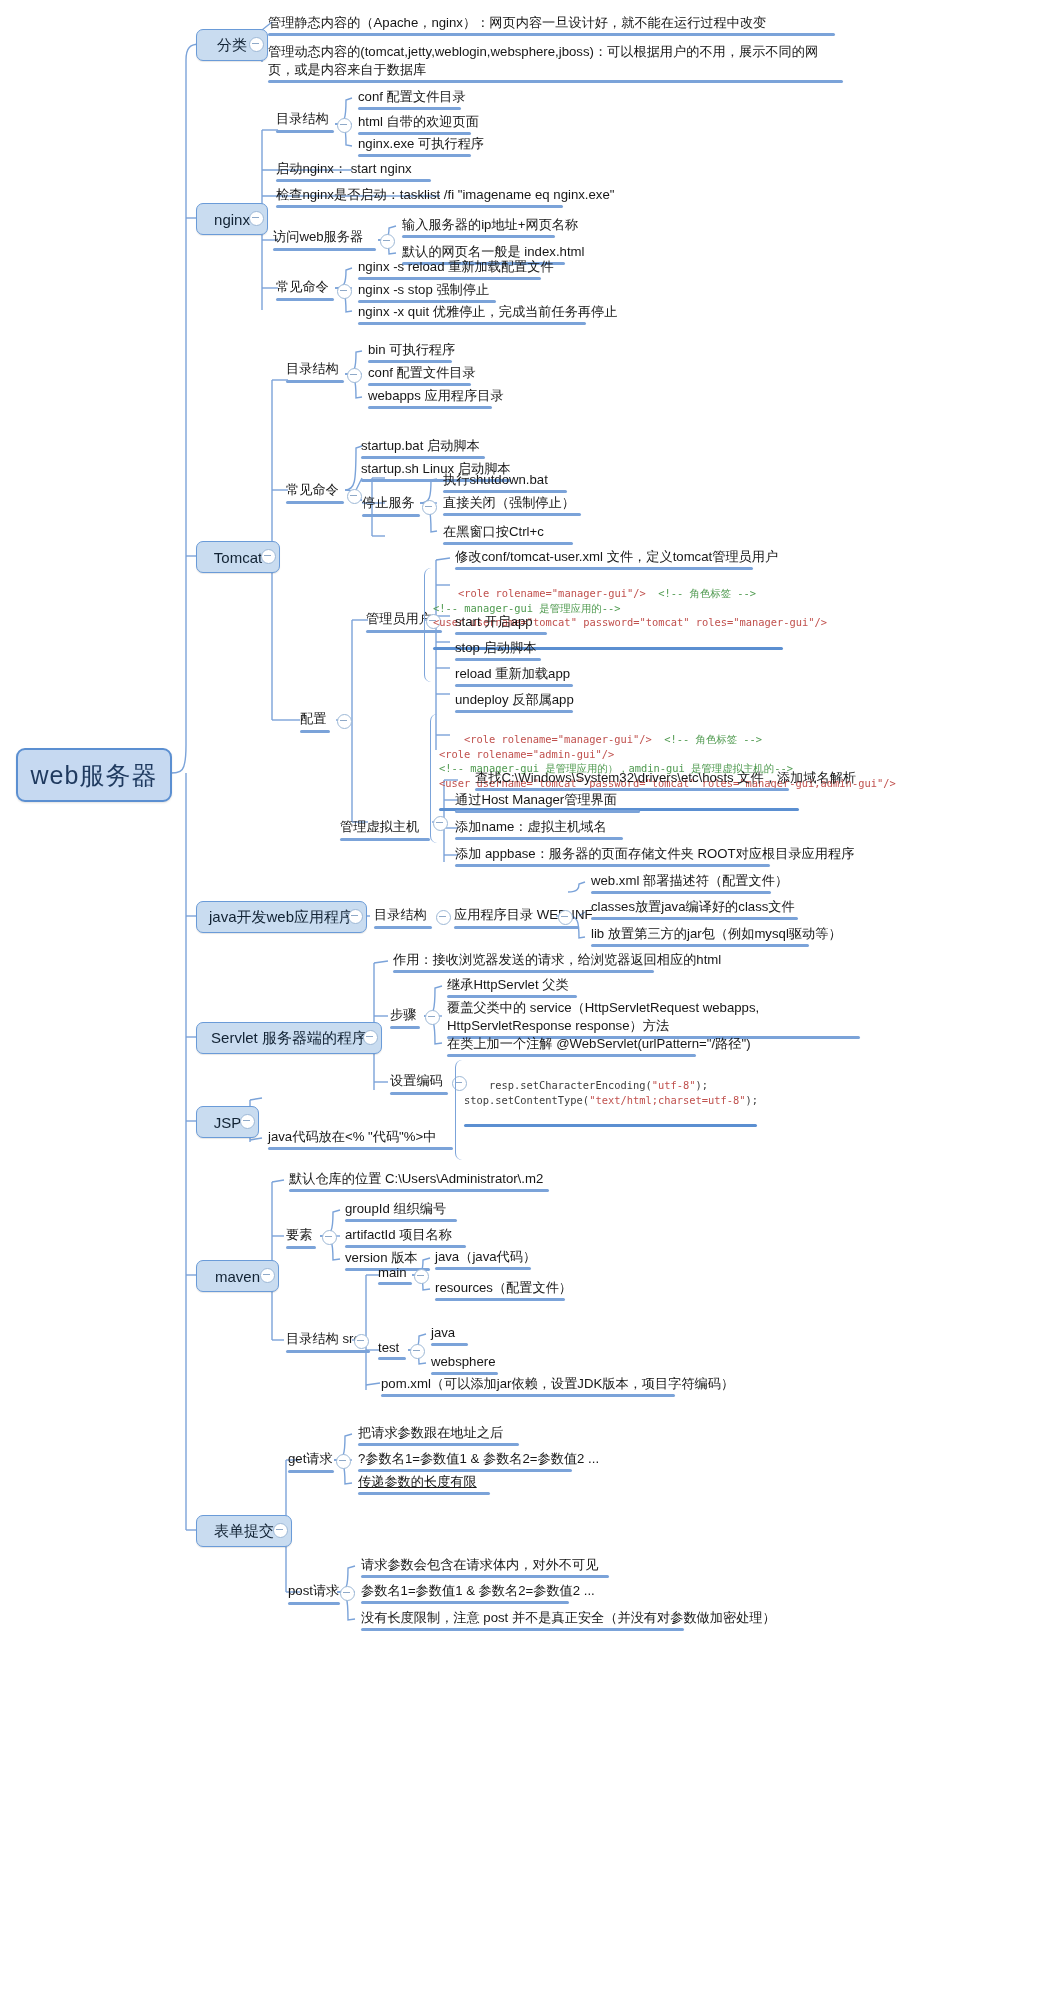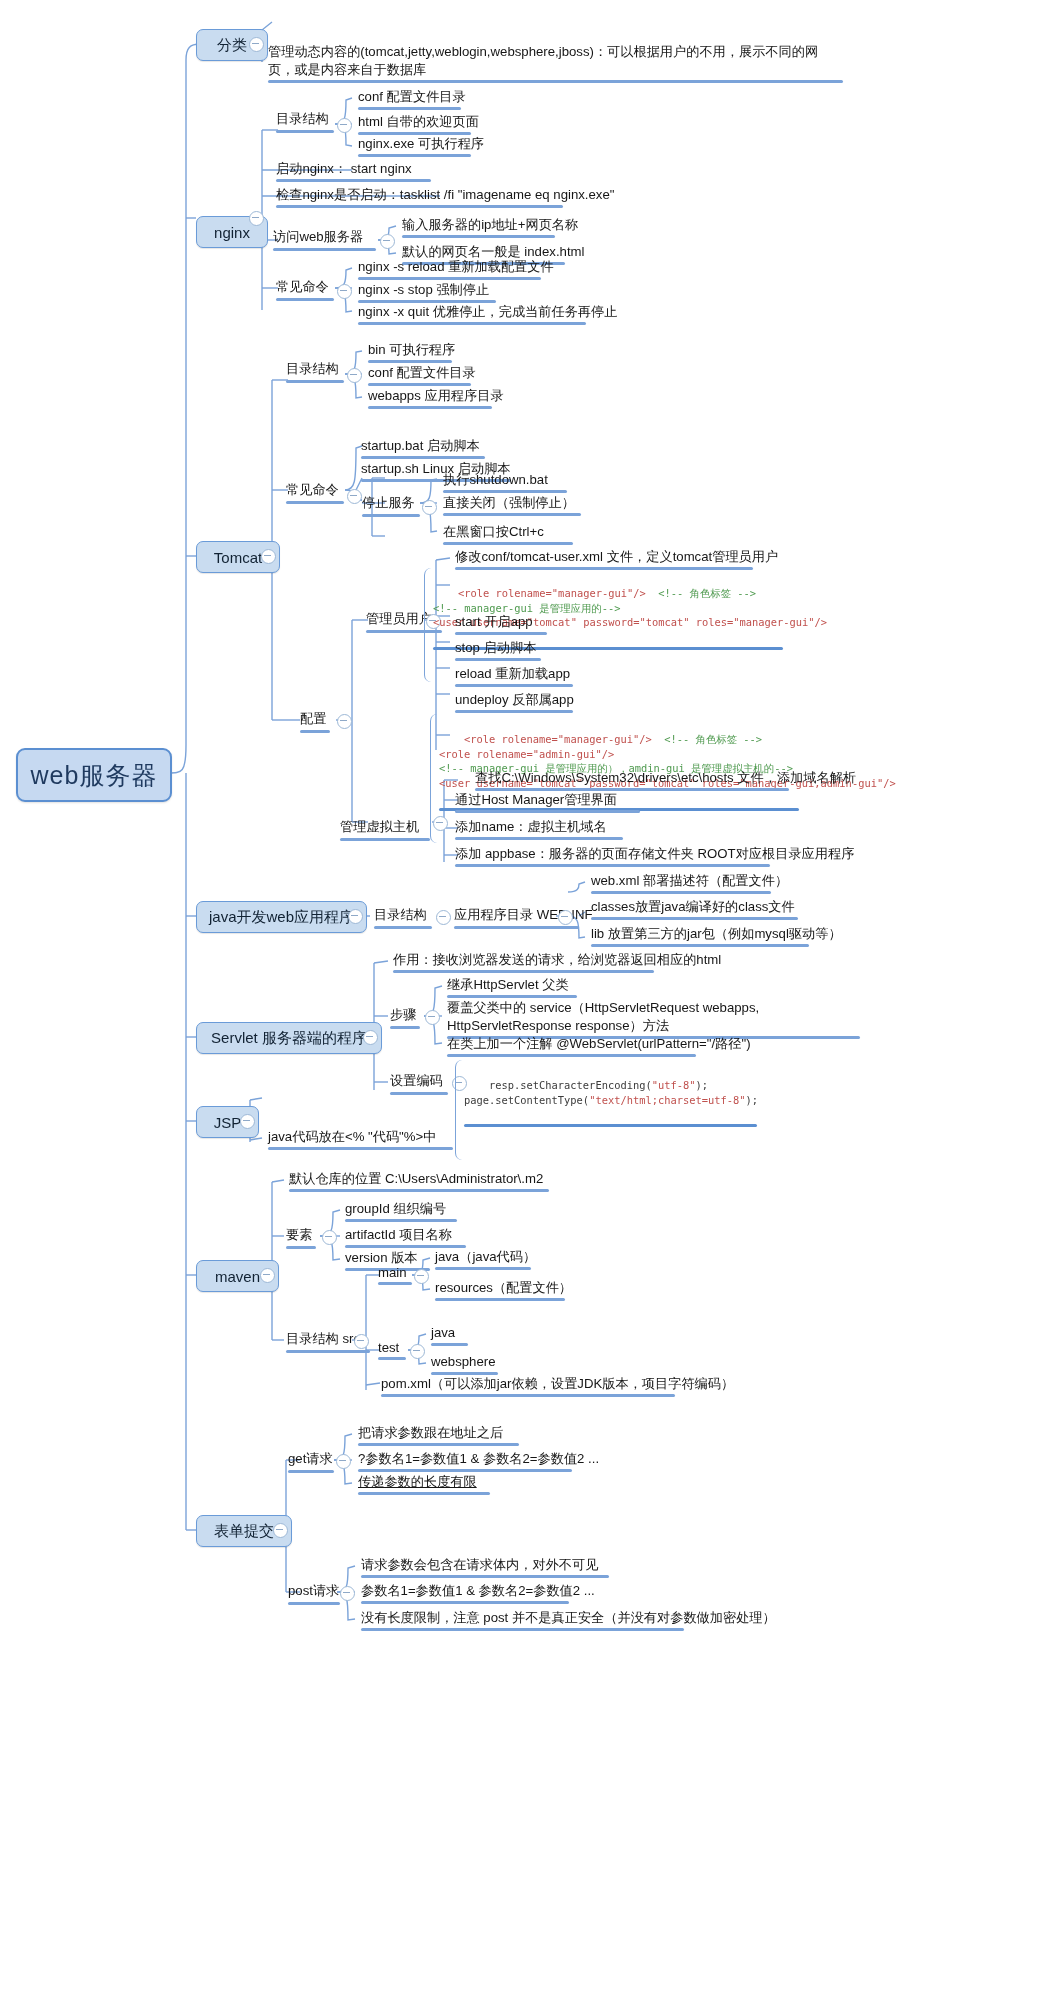--- a/index.html
+++ b/index.html
@@ -199,26 +199,30 @@
 
   <div class="node root" style="left:16px;top:748px;width:152px;height:50px;">
     <span>web服务器</span>
   </div>
 
   <div class="node lv1" style="left:196px;top:29px;width:50px;">
     <span>分类</span>
   </div>
   <div class="tog" style="left:249px;top:37px;"></div>
 
+  <div class="node leaf" style="left:265px;top:14px;width:567px;">
+    <span>管理静态内容的（Apache，nginx）：网页内容一旦设计好，就不能在运行过程中改变</span>
+    <span class="ul"></span>
+  </div>
   <div class="node leaf two" style="left:265px;top:43px;width:575px;">
     <span>管理动态内容的(tomcat,jetty,weblogin,websphere,jboss)：可以根据用户的不用，展示不同的网页，或是内容来自于数据库</span>
     <span class="ul"></span>
   </div>
 
-  <div class="node lv1" style="left:196px;top:216px;width:50px;justify-content:center;">
+  <div class="node lv1" style="left:196px;top:203px;width:50px;justify-content:center;">
     <span>nginx</span>
   </div>
   <div class="tog" style="left:249px;top:211px;"></div>
 
   <div class="node lbl" style="left:276px;top:110px;width:58px;">
     <span>目录结构</span>
     <span class="ul"></span>
   </div>
   <div class="tog" style="left:337px;top:118px;"></div>
 
@@ -457,21 +461,21 @@
     <span class="ul"></span>
   </div>
 
   <div class="node lbl" style="left:390px;top:1072px;width:58px;">
     <span>设置编码</span>
     <span class="ul"></span>
   </div>
   <div class="tog" style="left:452px;top:1076px;"></div>
   <div class="code" style="left:455px;top:1060px;width:293px;">
     <span id="code3"><span class="c-blk">resp.setCharacterEncoding(</span><span class="c-str">"utf-8"</span><span class="c-blk">);</span>
-<span class="c-blk">page.setContentType(</span><span class="c-str">"text/html;charset=utf-8"</span><span class="c-blk">);</span></span>
+<span class="c-blk">stop.setContentType(</span><span class="c-str">"text/html;charset=utf-8"</span><span class="c-blk">);</span></span>
     <span class="bar"></span>
   </div>
 
   <div class="node lv1" style="left:196px;top:1106px;width:41px;">
     <span>JSP</span>
   </div>
   <div class="tog" style="left:240px;top:1114px;"></div>
   <div class="node leaf" style="left:265px;top:1128px;width:185px;">
     <span>java代码放在&lt;% "代码"%&gt;中</span>
     <span class="ul"></span>

